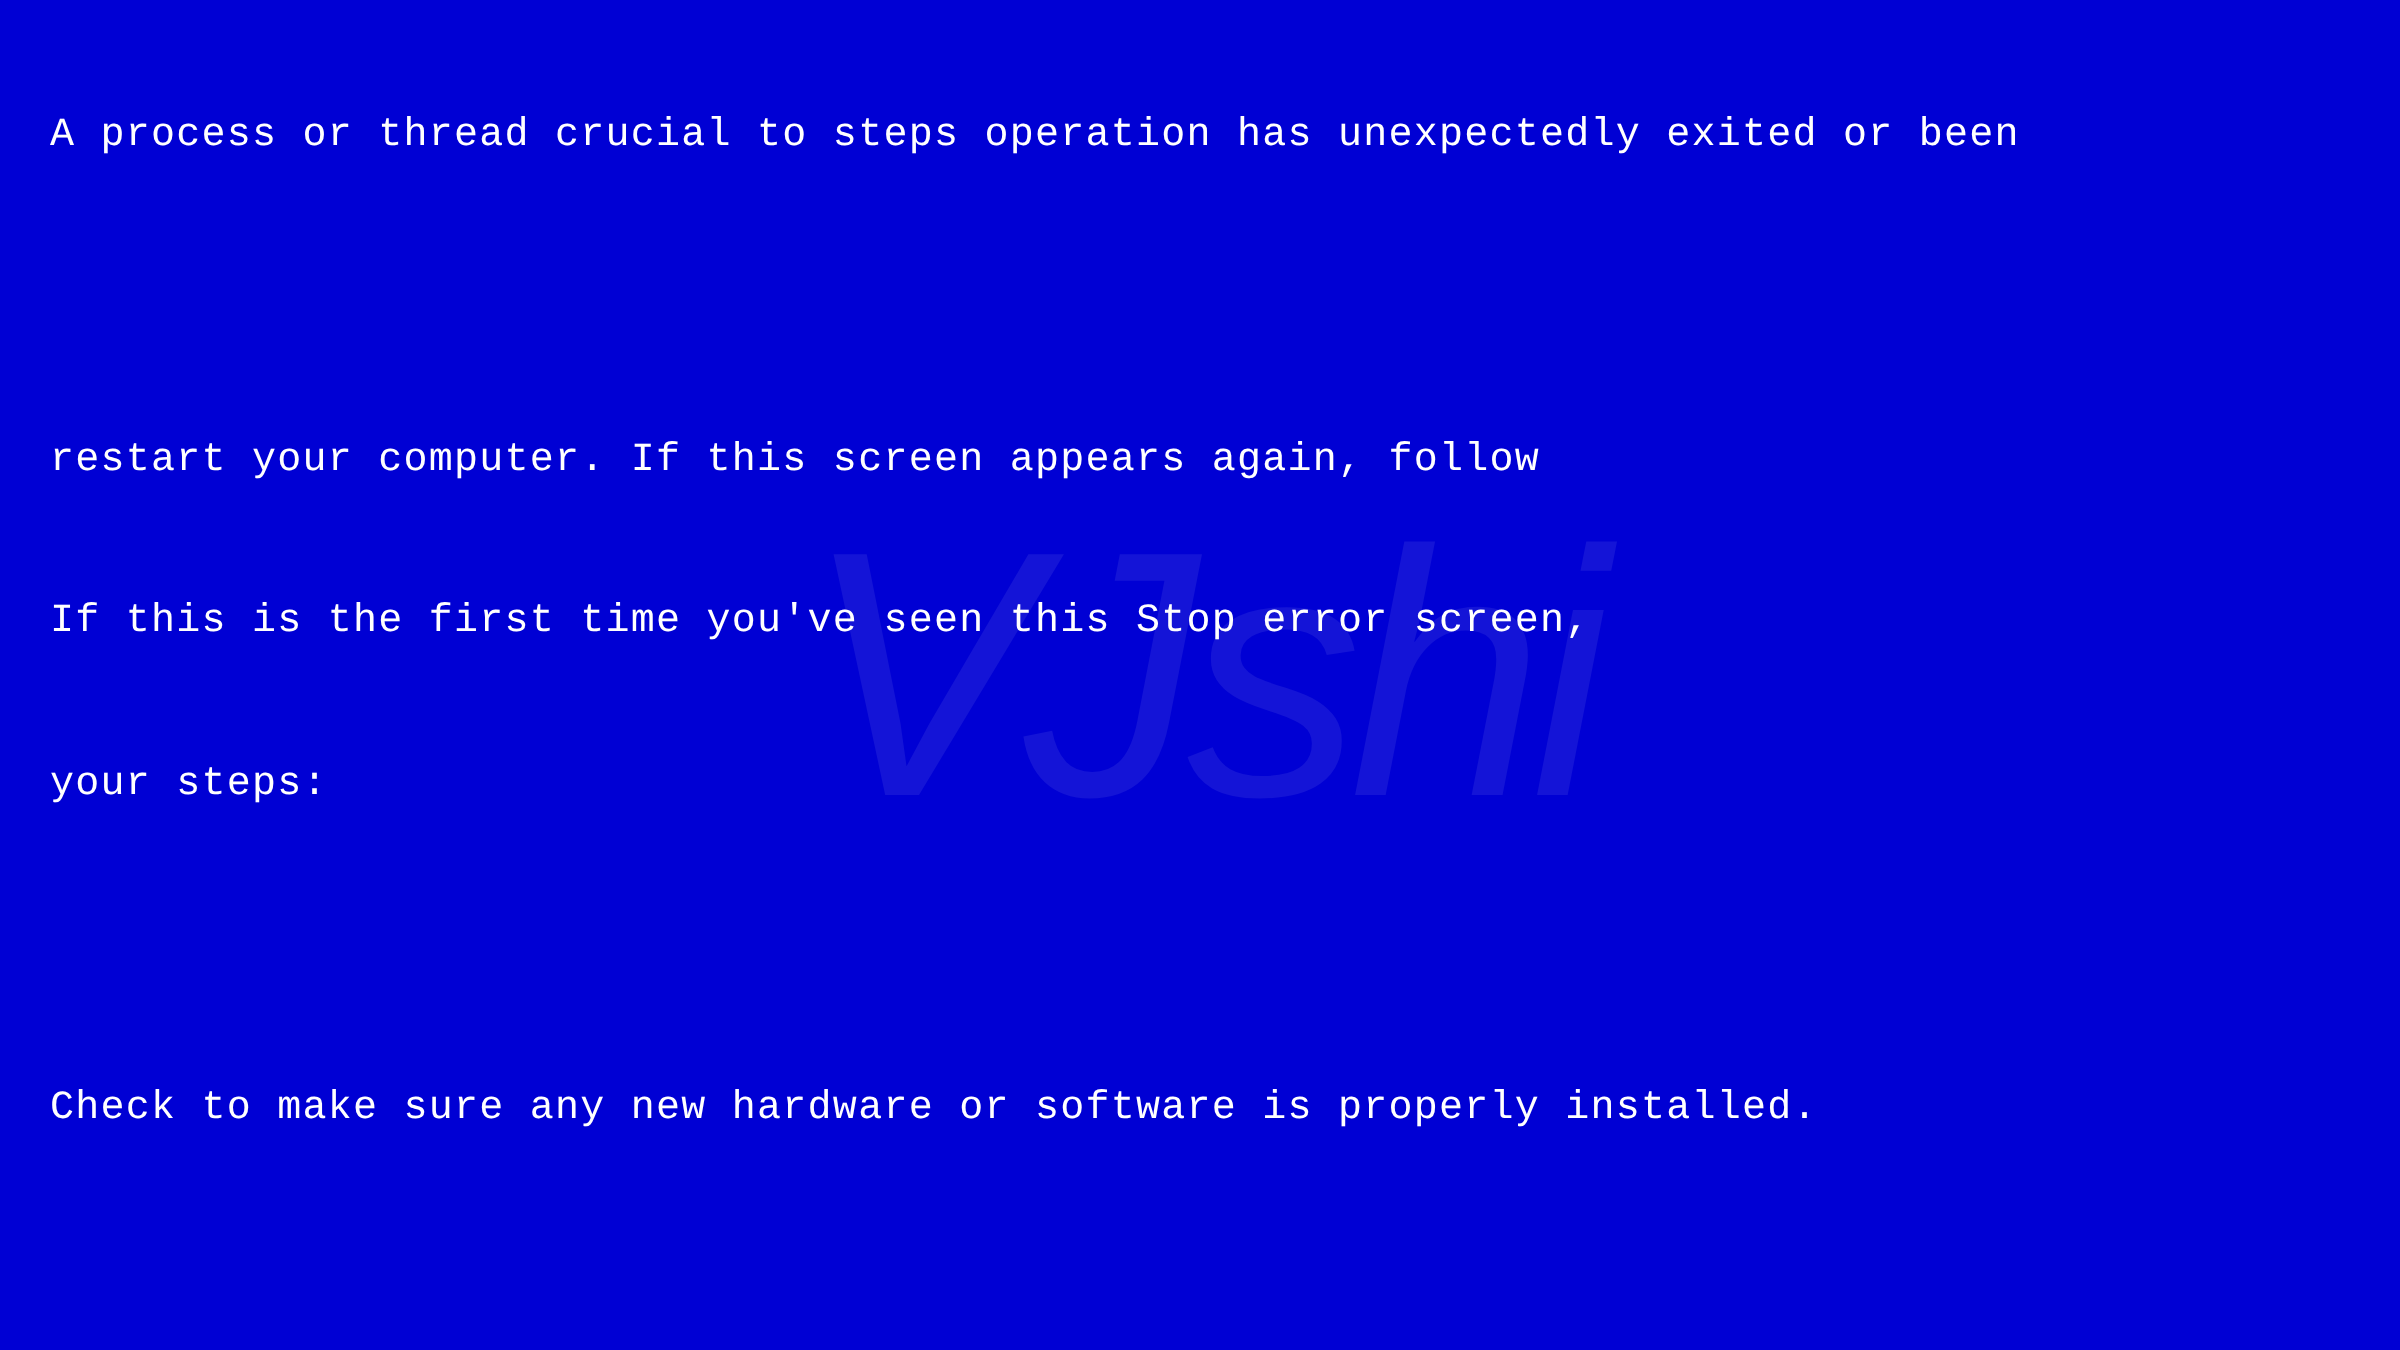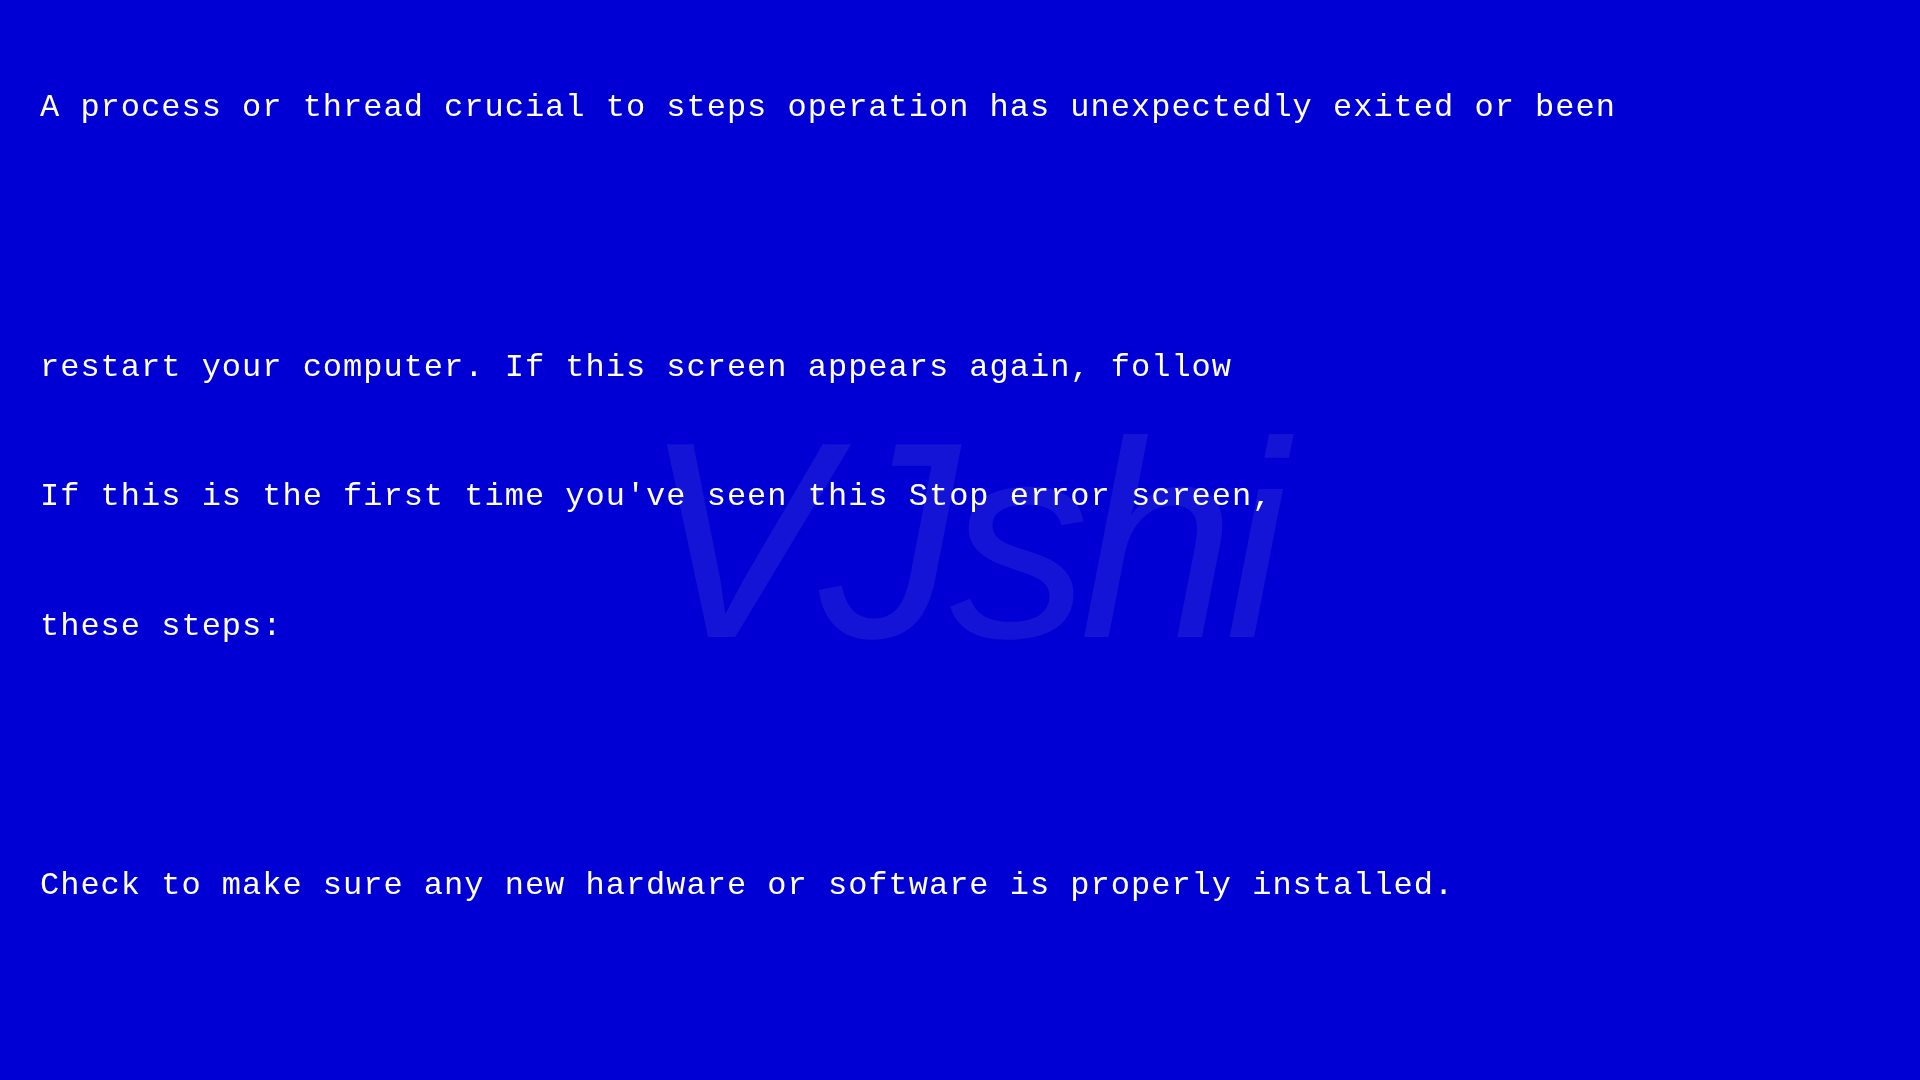--- a/index.html
+++ b/index.html
@@ -48,21 +48,21 @@
 </head>
 <body>
 
 <div class="watermark">VJshi</div>
 
 <div class="bsod-content">
   <span class="line">A process or thread crucial to steps operation has unexpectedly exited or been</span>
   <div class="blank-line"></div>
   <span class="line">restart your computer. If this screen appears again, follow</span>
   <span class="line">If this is the first time you've seen this Stop error screen,</span>
-  <span class="line">these steps:</span>
+  <span class="line">your steps:</span>
   <div class="blank-line"></div>
   <span class="line">Check to make sure any new hardware or software is properly installed.</span>
   
   
   
   
   
   
   
   

